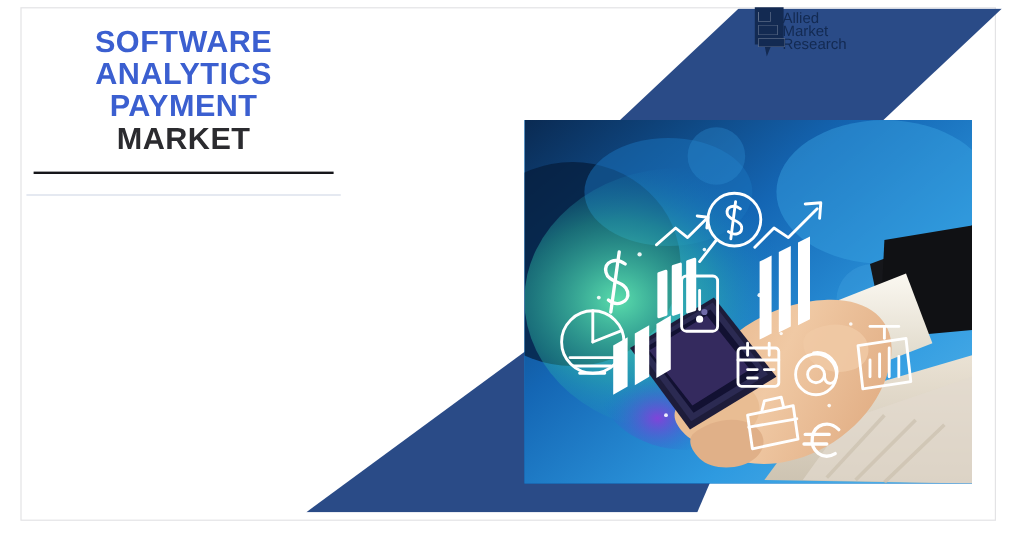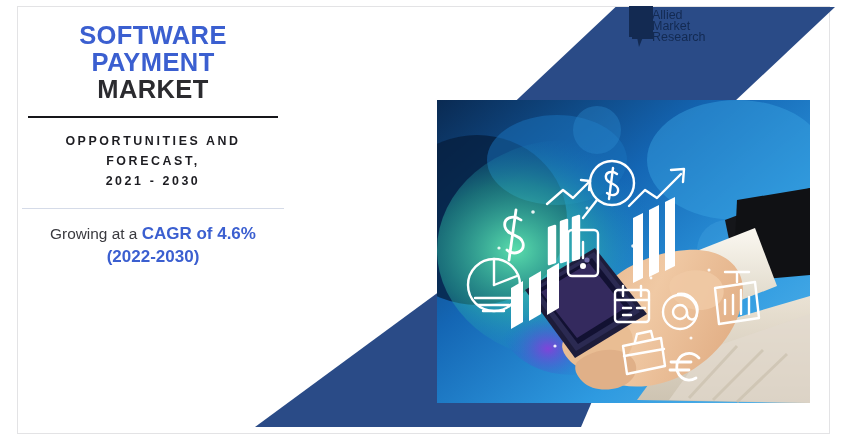--- a/index.html
+++ b/index.html
@@ -352,32 +352,27 @@
         <circle cx="78" cy="214" r="1.4"></circle>
         <circle cx="254" cy="238" r="1.5"></circle>
       </g>
     </svg>
   </div>
 
   <div class="left-col">
 
     <div class="title-block">
       <span class="title-line">SOFTWARE</span>
+      <span class="title-line">ANALYTICS</span>
       <span class="title-line">PAYMENT</span>
       <span class="title-line dark">MARKET</span>
     </div>
 
     <div class="rule-dark"></div>
 
-    <div class="subtitle">
-      <span>OPPORTUNITIES AND</span>
-      <span>FORECAST,</span>
-      <span>2021 - 2030</span>
-    </div>
 
 
     <div class="rule-light"></div>
 
-    <div class="cagr"><span>Growing at a </span><span class="hl">CAGR of 4.6% (2022-2030)</span></div>
 
   </div>
 
 </div>
 
 </body></html>

